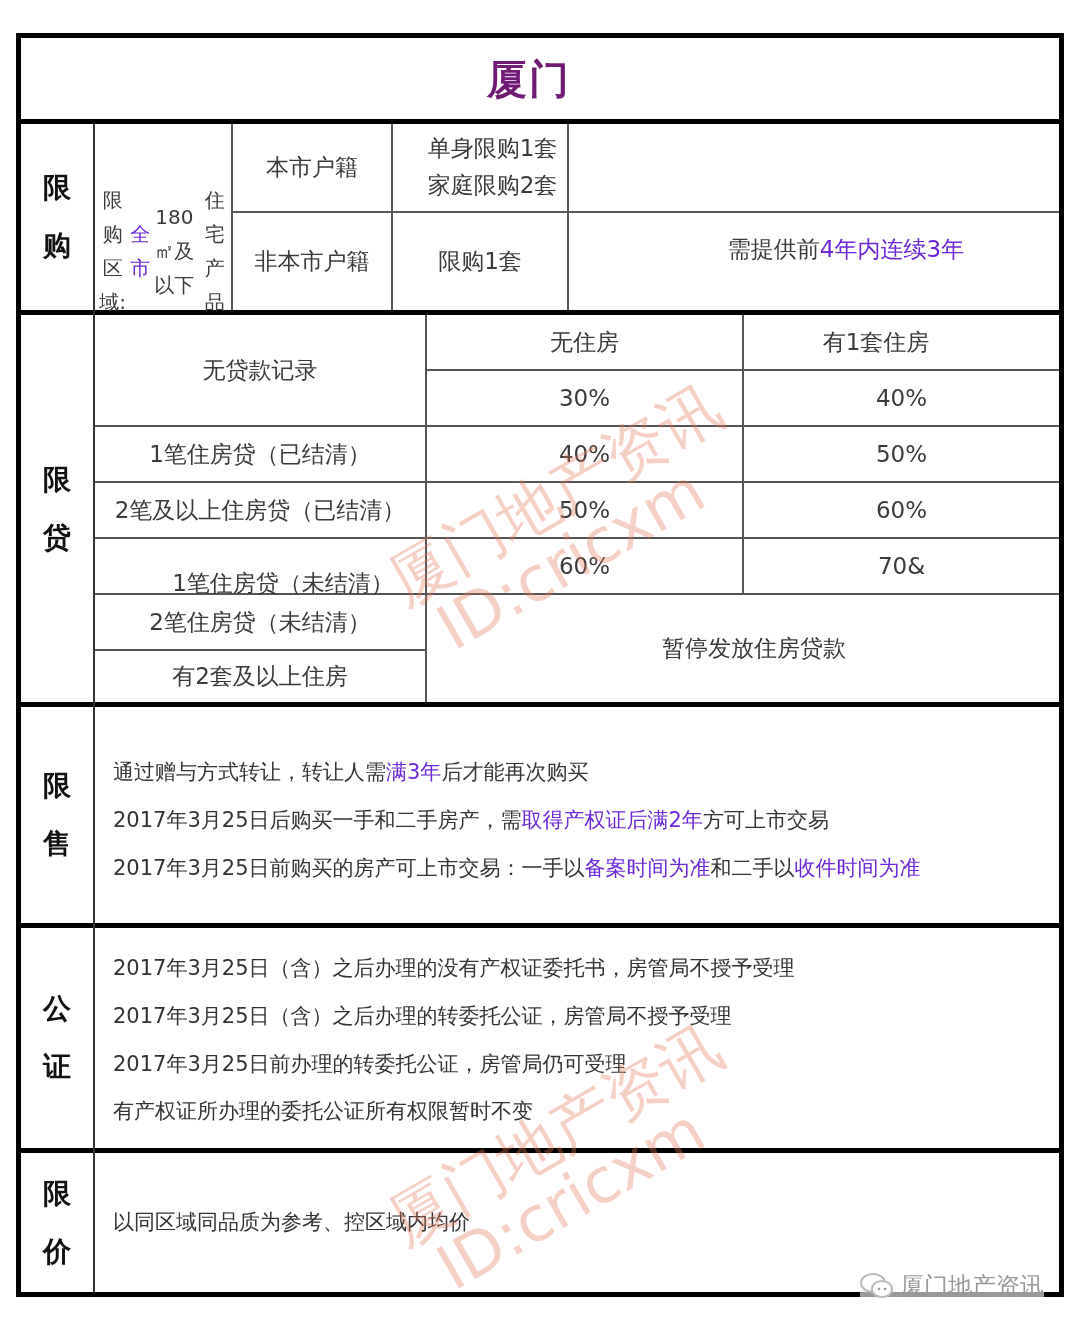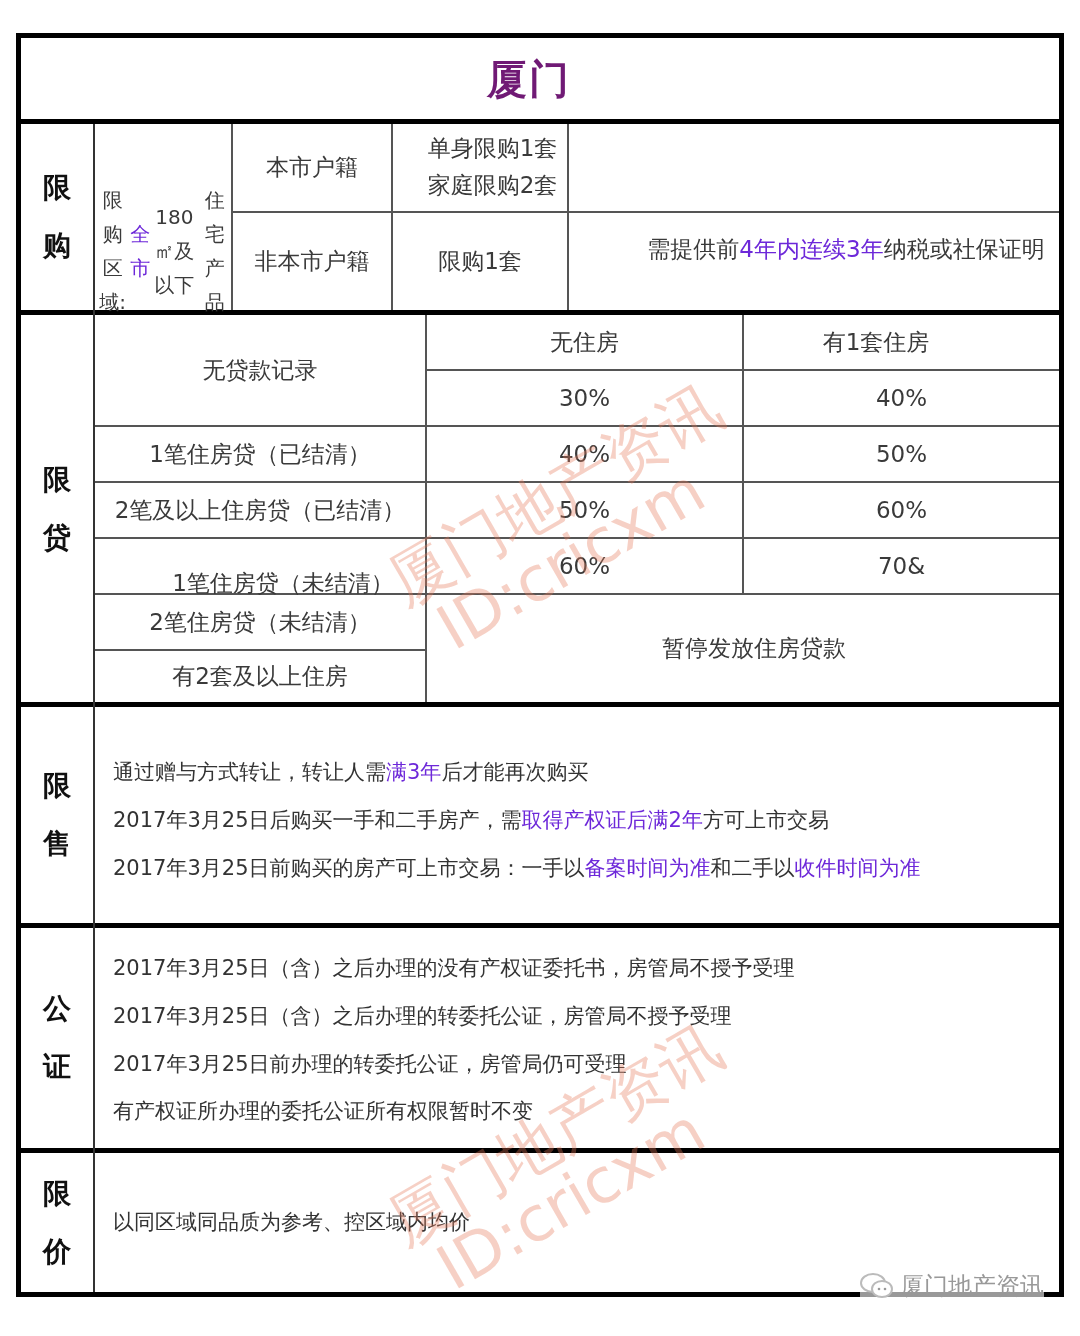--- a/index.html
+++ b/index.html
@@ -70,21 +70,20 @@
 </div>
 <div class="cell txt" style="left:233px;top:213px;width:158px;height:97px;">
   <span>非本市户籍</span>
 </div>
 <div class="cell txt" style="left:393px;top:213px;width:174px;height:97px;">
   <span>限购1套</span>
 </div>
 <div class="cell txt" style="left:601px;top:213px;width:490px;height:73px;border-radius:21px;">
   <span>需提供前</span>
     <span class="red">4年内连续3年</span>
-    <span>纳税或社保证明</span>
 </div>
 
 <div class="cell section-label" style="left:21px;top:315px;width:72px;height:387px;">
   <span>限</span>
   <span>贷</span>
 </div>
 <div class="vline" style="left:425px;top:315px;height:387px;"></div>
 <div class="vline" style="left:742px;top:315px;height:278px;"></div>
 <div class="hline" style="left:427px;top:369px;width:632px;"></div>
 <div class="hline" style="left:95px;top:425px;width:964px;"></div>

